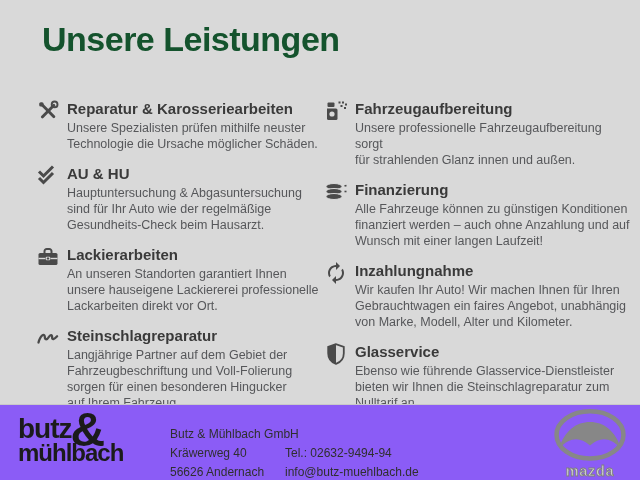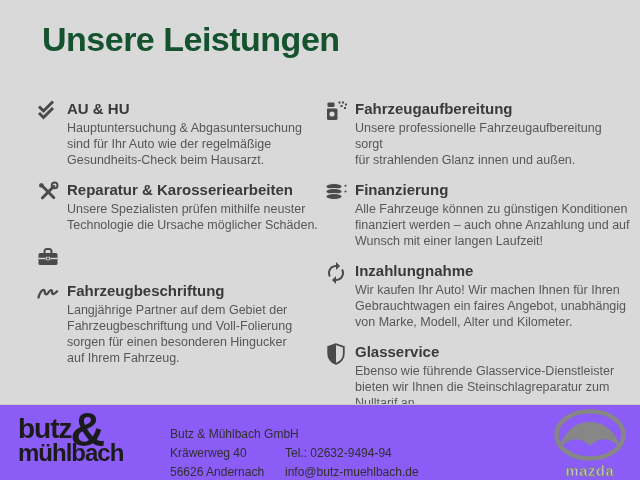--- a/index.html
+++ b/index.html
@@ -59,72 +59,78 @@
 <div class="page">
 
   <h1 class="page-title">Unsere Leistungen</h1>
 
   <div class="cols">
 
     <div class="col">
 
       <div class="item">
         <span class="icon">
-          <svg viewBox="0 0 24 24" fill="none" stroke="currentColor" stroke-width="3">
-            <path d="M3 7.5l4.5 4.5L17 2.5"></path>
-            <path d="M3 14l4.5 4.5L17 9"></path>
-          </svg>
-        </span>
-        <div class="txt">
-          <h3>AU &amp; HU</h3>
-          <p>Hauptuntersuchung &amp; Abgasuntersuchung
-sind für Ihr Auto wie der regelmäßige
-Gesundheits-Check beim Hausarzt.</p>
-        </div>
-      </div>
-
-      <div class="item">
-        <span class="icon">
           <svg viewBox="0 0 24 24">
             <g fill="currentColor">
               <rect x="10.7" y="2.5" width="2.9" height="19" rx="1.3" transform="rotate(45 12 12)"></rect>
               <rect x="10.7" y="2.5" width="2.9" height="19" rx="1.3" transform="rotate(-45 12 12)"></rect>
             </g>
             <circle cx="18.6" cy="5.4" r="2.9" fill="none" stroke="currentColor" stroke-width="1.9"></circle>
             <rect x="3.2" y="3.2" width="4.4" height="4.4" rx="1.6" fill="currentColor"></rect>
           </svg>
         </span>
         <div class="txt">
           <h3>Reparatur &amp; Karosseriearbeiten</h3>
           <p>Unsere Spezialisten prüfen mithilfe neuster
 Technologie die Ursache möglicher Schäden.</p>
         </div>
       </div>
 
       <div class="item">
         <span class="icon">
+          <svg viewBox="0 0 24 24" fill="none" stroke="currentColor" stroke-width="3">
+            <path d="M3 7.5l4.5 4.5L17 2.5"></path>
+            <path d="M3 14l4.5 4.5L17 9"></path>
+          </svg>
+        </span>
+        <div class="txt">
+          <h3>AU &amp; HU</h3>
+          <p>Hauptuntersuchung &amp; Abgasuntersuchung
+sind für Ihr Auto wie der regelmäßige
+Gesundheits-Check beim Hausarzt.</p>
+        </div>
+      </div>
+
+      <div class="item">
+        <span class="icon">
           <svg viewBox="0 0 24 24">
             <path d="M8.5 9V6.2A2.2 2.2 0 0 1 10.7 4h2.6a2.2 2.2 0 0 1 2.2 2.2V9" fill="none" stroke="currentColor" stroke-width="2"></path>
             <rect x="2.5" y="8" width="19" height="12" rx="1.6" fill="currentColor"></rect>
             <line x1="2.5" y1="13.5" x2="9.5" y2="13.5" stroke="#d9d9d9" stroke-width="1.4"></line>
             <line x1="14.5" y1="13.5" x2="21.5" y2="13.5" stroke="#d9d9d9" stroke-width="1.4"></line>
             <rect x="9.8" y="11.8" width="4.4" height="3.4" rx="0.8" fill="#d9d9d9"></rect>
             <rect x="10.8" y="12.6" width="2.4" height="1.8" rx="0.5" fill="currentColor"></rect>
           </svg>
         </span>
+        <div class="txt">
+          <h3>Lackierarbeiten</h3>
+          <p>An unseren Standorten garantiert Ihnen
+unsere hauseigene Lackiererei professionelle
+Lackarbeiten direkt vor Ort.</p>
+        </div>
       </div>
 
       <div class="item">
         <span class="icon">
           <svg viewBox="0 0 24 24" fill="none" stroke="currentColor" stroke-width="2.3" stroke-linecap="round">
             <path d="M2.5 16.5C4.5 9 8.5 7 8.8 10.8c.2 3 2.2 3.4 4 .2 1.5-2.7 3.4-2.5 3.3.3-.1 2.6 2 2.3 5-1"></path>
           </svg>
         </span>
         <div class="txt">
-          <h3>Fahrzeugbeschriftung</h3>
+          <h3>Steinschlagreparatur</h3>
           <p>Langjährige Partner auf dem Gebiet der
 Fahrzeugbeschriftung und Voll-Folierung
 sorgen für einen besonderen Hingucker
 auf Ihrem Fahrzeug.</p>
         </div>
       </div>
 
     </div>
 
     <div class="col right">

